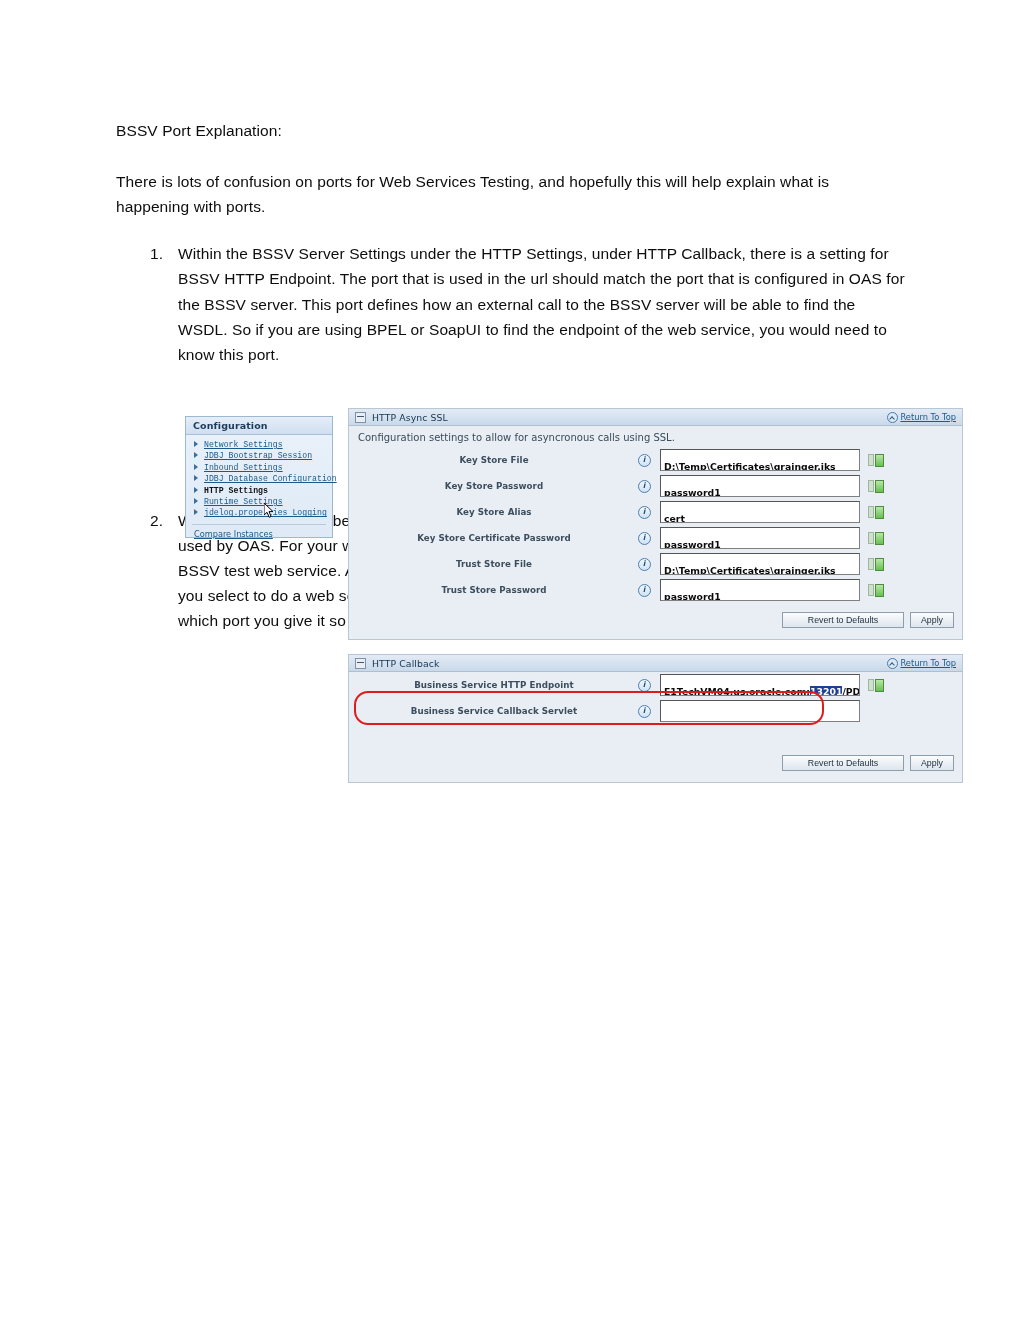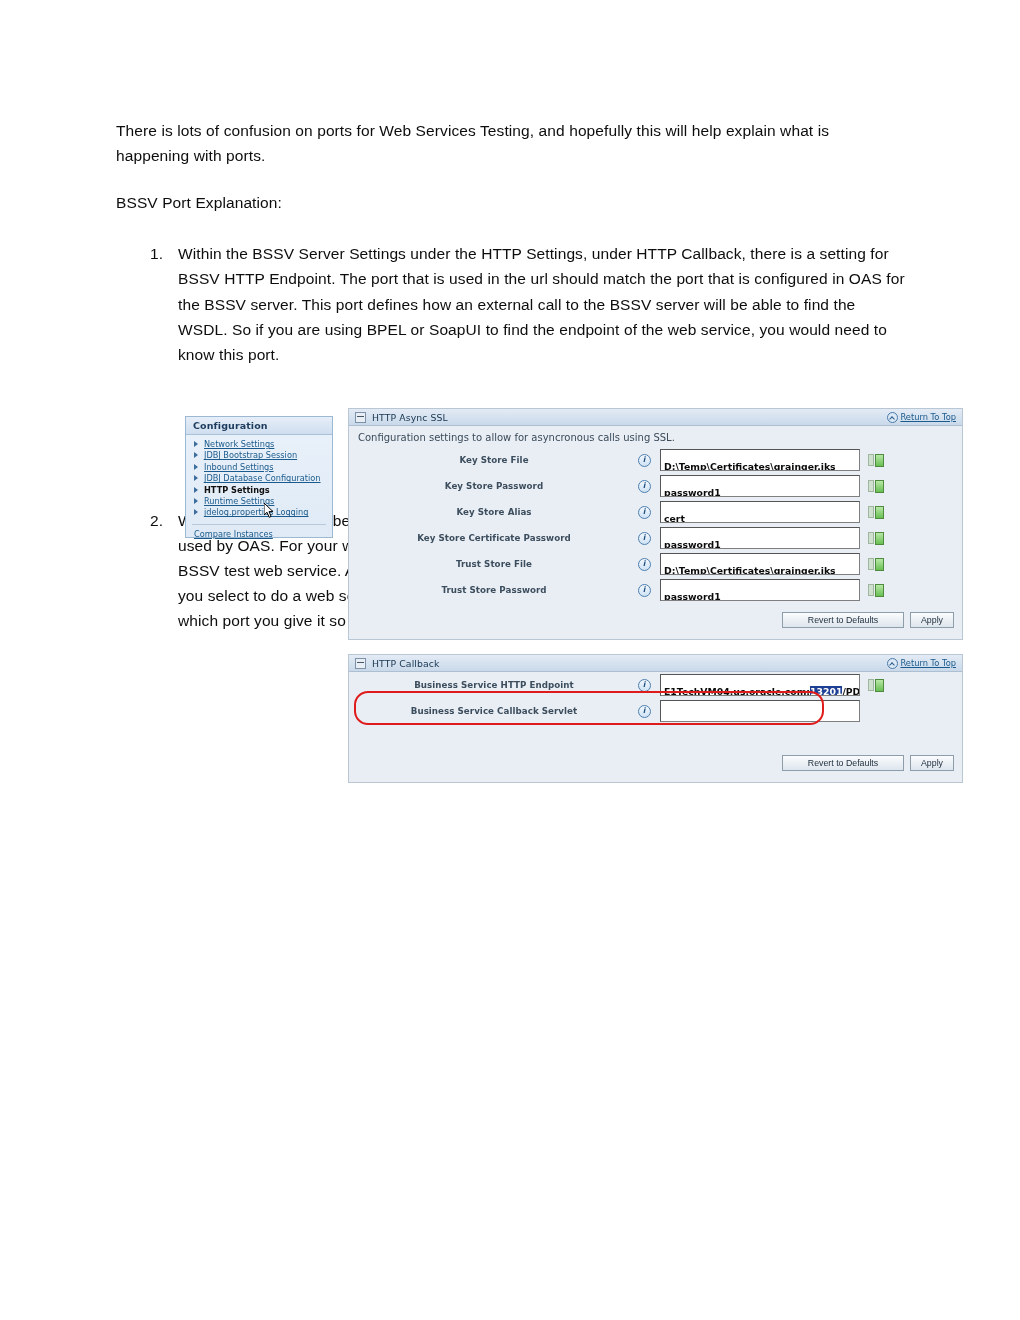--- a/index.html
+++ b/index.html
@@ -103,21 +103,21 @@
   }
   .cfg-item .bullet {
     position: absolute;
     left: 2px;
     top: 2px;
     width: 0; height: 0;
     border-left: 4px solid #3b6e9c;
     border-top: 3px solid transparent;
     border-bottom: 3px solid transparent;
   }
-  .cfg-item .lbl { text-decoration: underline; color:#1a5a8c; }
+  .cfg-item .lbl { text-decoration: underline; color:#1a5a8c;font-family:Liberation Mono, monospace; }
   .cfg-item.current .lbl {
     text-decoration: none;
     color: #101010;
     font-weight: bold;
   }
   .cfg-sep {
     margin: 5px 6px 4px 6px;
     border-top: 1px solid #b7c9dc;
   }
   .cfg-compare {
@@ -304,23 +304,23 @@
     pointer-events: none;
   }
 </style>
 </head>
 <body>
 
 <div class="page">
 
   <div class="doc-body">
 
+    <p class="para heading-line">BSSV Port Explanation:</p>
+
     <p class="para tight">There is lots of confusion on ports for Web Services Testing, and hopefully this will help explain what is happening with ports.</p>
-
-    <p class="para heading-line">BSSV Port Explanation:</p>
 
     <ol class="numlist">
       <li style="margin-bottom:18px;">
         <span class="marker">1.</span>
         <span>Within the BSSV Server Settings under  the HTTP Settings, under HTTP Callback, there is a setting for BSSV HTTP Endpoint. The port that is used in the url should match the port that is configured in OAS for the BSSV server. This port defines how an external call to the BSSV server will be able to find the WSDL. So if you are using BPEL or SoapUI to find the endpoint of the web service, you would need to know this port.</span>
       </li>
       <li style="position:absolute; top:390px; left:0; width:790px;">
         <span class="marker">2.</span>
         <span>When you see the list below of ports in OAS, this is just showing you all the ports to the many containers that are used by OAS. For your web service testing, you can select any of these ports and it will automatically find the BSSV test web service. As long as you don’t select a certificate security port, it doesn’t really matter which one you select to do a web service test. However, when trying to call a WSDL from a 3</span><sup class="ord">rd</sup><span> party system, it does matter which port you give it so it can</span>
       </li>

